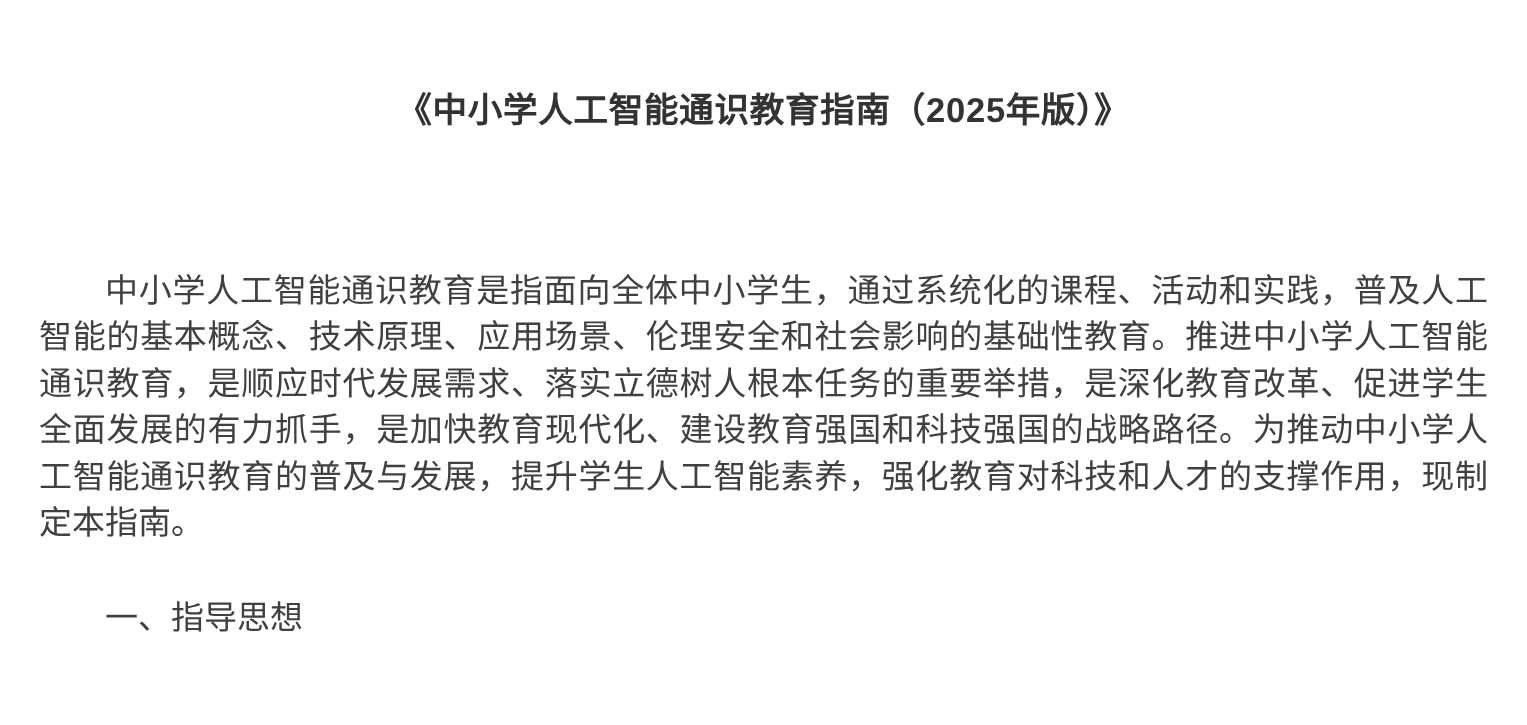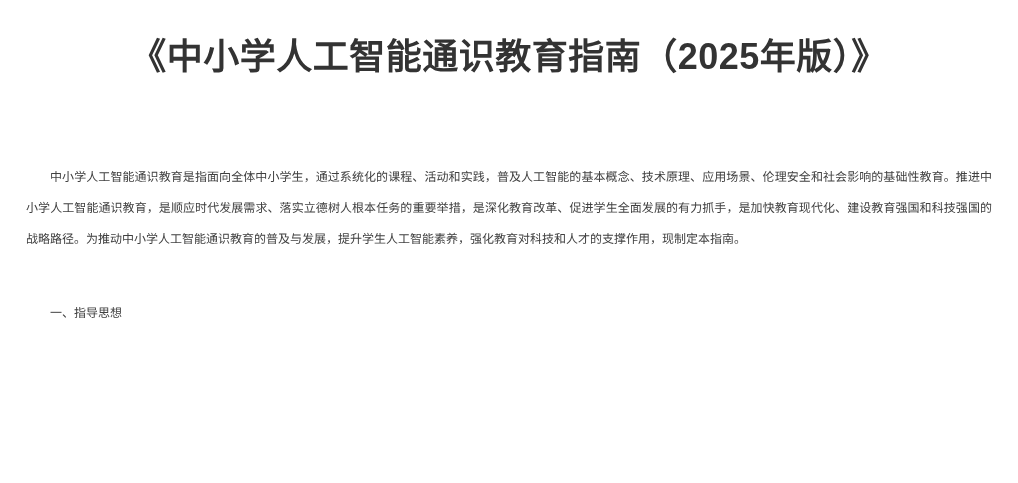--- a/index.html
+++ b/index.html
@@ -14,43 +14,43 @@
     font-family: "Liberation Sans", "DejaVu Sans", sans-serif;
   }
   .page {
     box-sizing: border-box;
     width: 1018px;
     height: 483px;
     padding: 37px 26px 0 26px;
     background: #ffffff;
   }
   .doc-title {
-    margin: 0;
-    font-size: 36px;
+    margin: 16px;
+    font-size: 23px;
     line-height: 40px;
     font-weight: 700;
     color: #333333;
     text-align: center;
     letter-spacing: 0.5px;
   }
   .para {
     margin: 0;
-    font-size: 12px;
+    font-size: 22px;
     line-height: 31px;
     color: #404040;
     text-align: justify;
     text-justify: inter-ideograph;
     text-indent: 2em;
     word-break: break-all;
   }
   .intro-para {
     margin-top: 85px;
   }
   .section-heading-para {
-    margin-top: 43px;
+    margin-top: 32px;
   }
 </style>
 </head>
 <body>
 
 <div class="page">
   <h1 class="doc-title">《中小学人工智能通识教育指南（2025年版）》</h1>
 
   <p class="para intro-para">中小学人工智能通识教育是指面向全体中小学生，通过系统化的课程、活动和实践，普及人工智能的基本概念、技术原理、应用场景、伦理安全和社会影响的基础性教育。推进中小学人工智能通识教育，是顺应时代发展需求、落实立德树人根本任务的重要举措，是深化教育改革、促进学生全面发展的有力抓手，是加快教育现代化、建设教育强国和科技强国的战略路径。为推动中小学人工智能通识教育的普及与发展，提升学生人工智能素养，强化教育对科技和人才的支撑作用，现制定本指南。</p>
 

